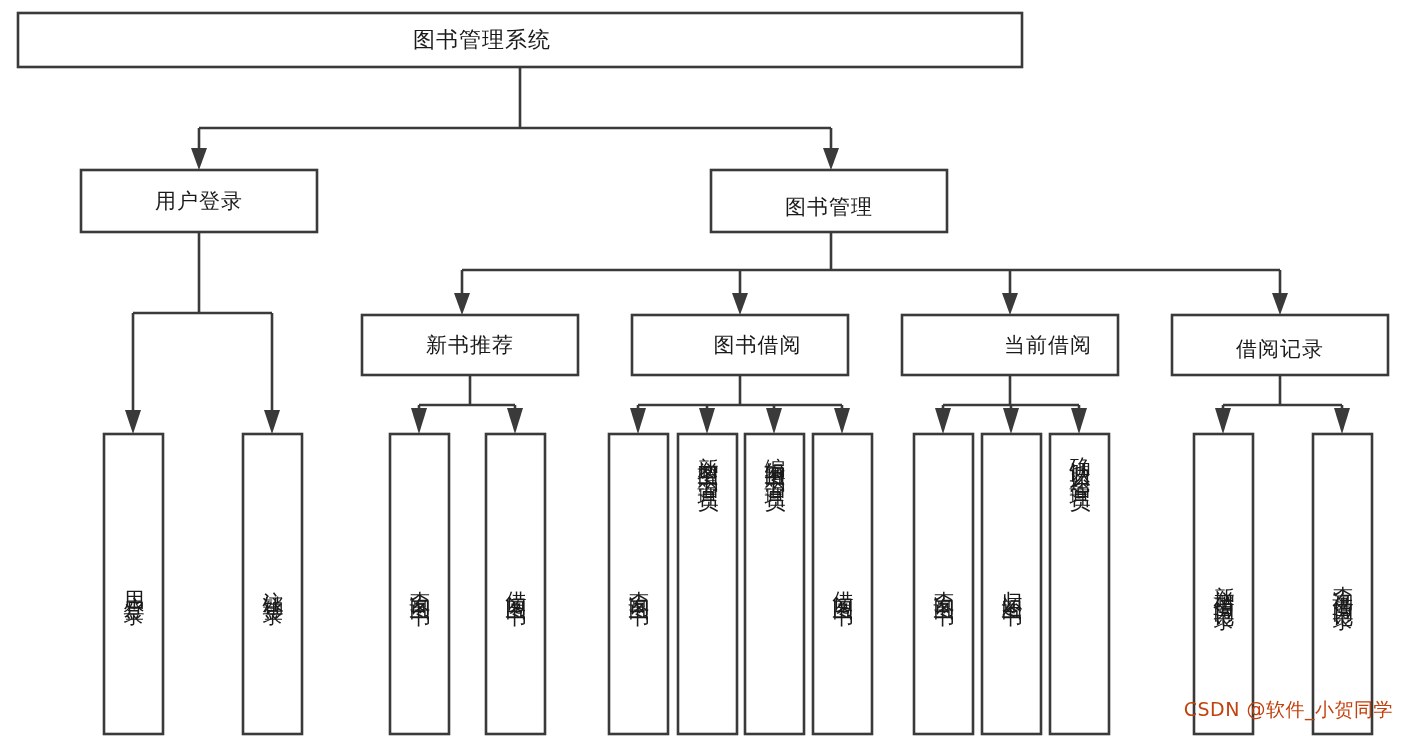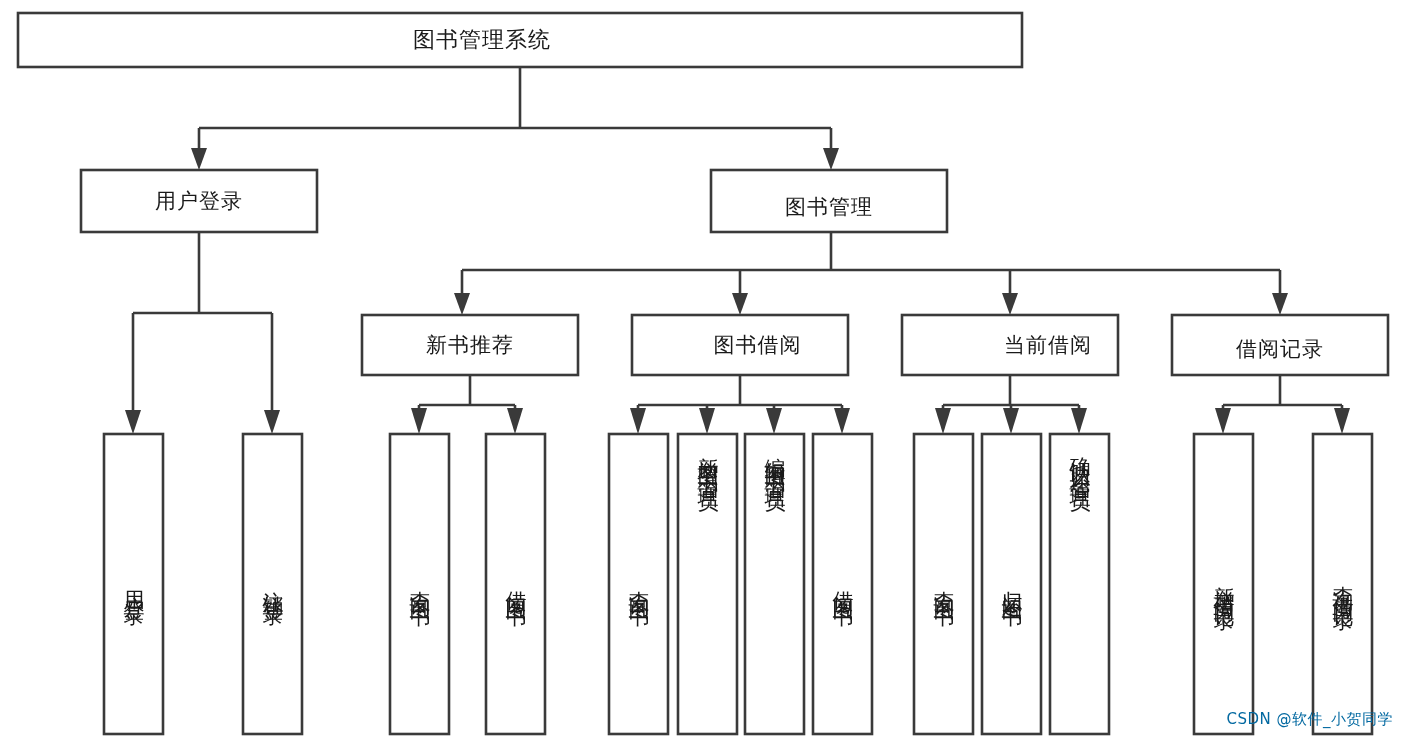--- a/index.html
+++ b/index.html
@@ -72,24 +72,24 @@
     color: #1a1a1a;
     letter-spacing: 1px;
     white-space: nowrap;
   }
   .hlabel-text.root {
     font-size: 22px;
   }
   #watermark {
     position: absolute;
     right: 12px;
-    bottom: 18px;
-    font-family: "DejaVu Sans", "Liberation Sans", sans-serif;
-    font-size: 15px;
-    color: #0369a1;
+    bottom: 24px;
+    font-family: "DejaVu Sans", "Liberation Sans", sans-serif;
+    font-size: 19px;
+    color: #c2410c;
     letter-spacing: 0.5px;
     white-space: nowrap;
     user-select: none;
   }
 </style>
 </head>
 <body>
 
 <div id="diagram-root">
 

